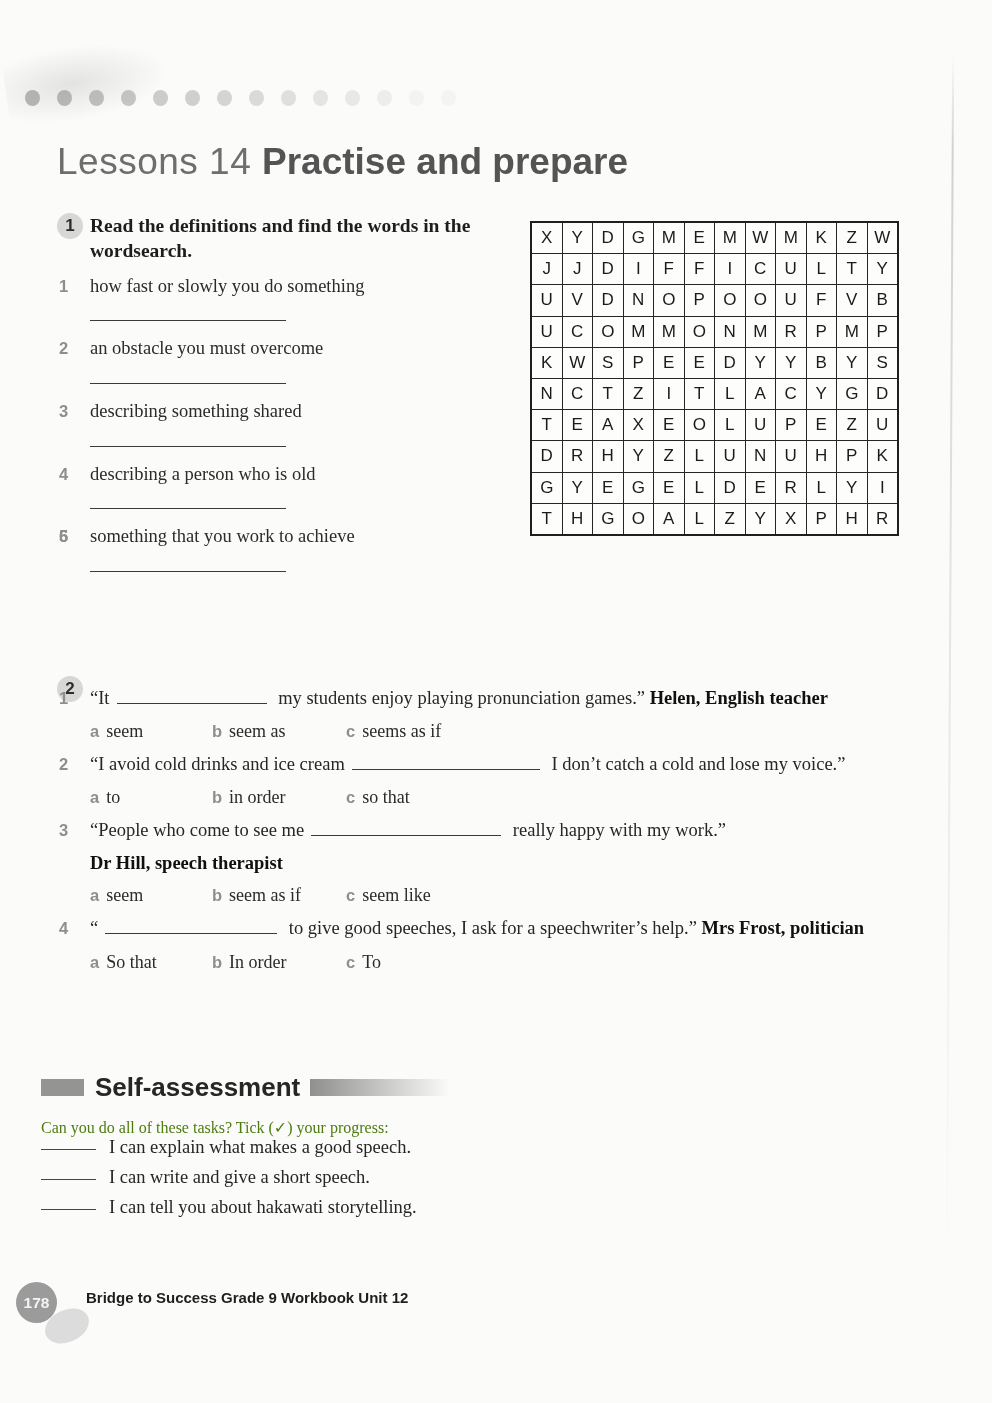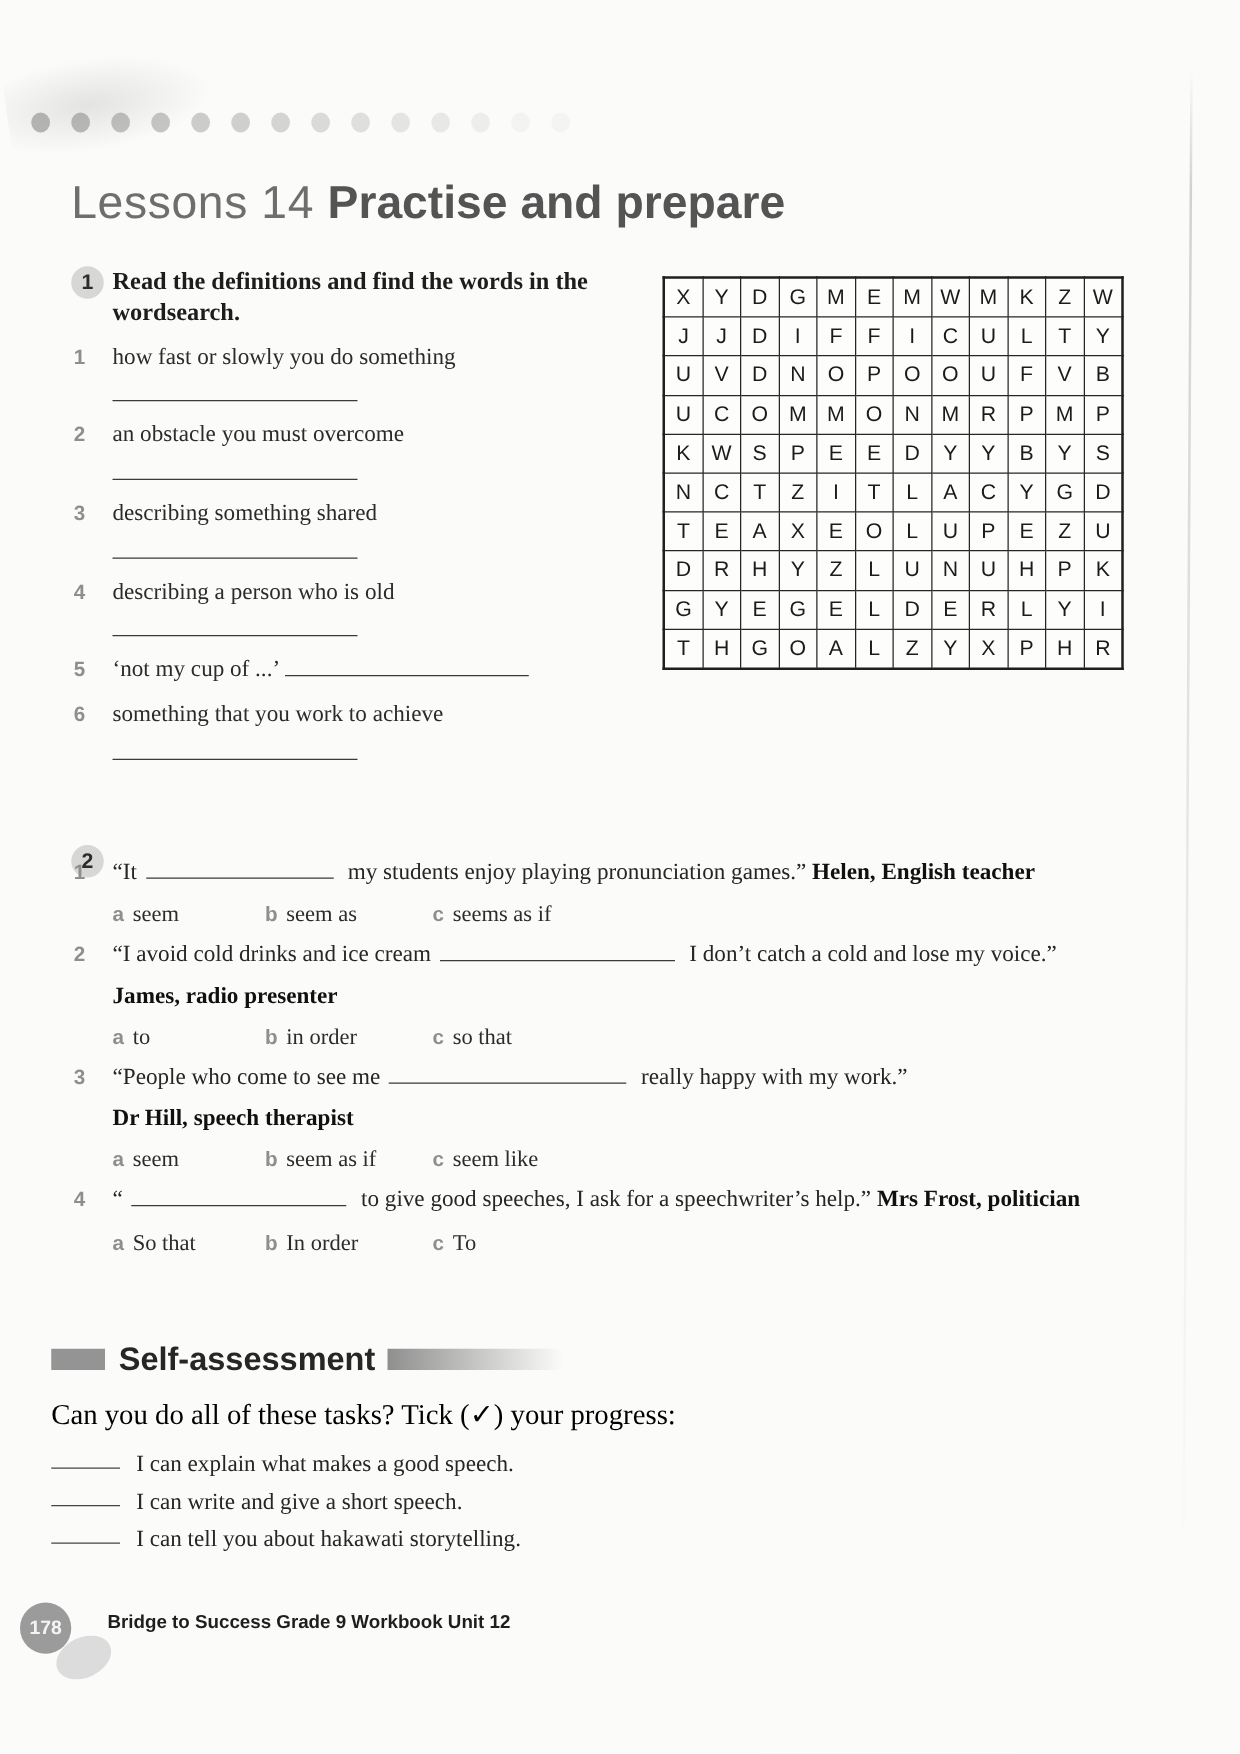--- a/index.html
+++ b/index.html
@@ -51,21 +51,21 @@
   .q-option:nth-child(2){width:134px;}
   .opt-letter{font-family:"Liberation Sans",sans-serif;font-weight:700;color:#8e8e8e;
               font-size:16.5px;margin-right:7px;}
   
   .sa{position:absolute;left:41px;top:1072px;width:660px;}
   .sa-header{display:flex;align-items:center;margin-bottom:15px;}
   .sa-block{width:43px;height:17px;background:#949494;margin-right:11px;}
   .sa-title{font-family:"Liberation Sans",sans-serif;font-weight:700;font-size:26px;color:#262626;}
   .sa-grad{width:140px;height:17px;margin-left:10px;
            background:linear-gradient(to right,#8f8f8f,rgba(240,240,240,0));}
-  .sa-prompt{font-size:23px;color:#000000;margin-bottom:17px;}
+  .sa-prompt{font-size:16px;color:#4d7c0f;}
   .sa-item{font-size:18.5px;color:#262626;margin-bottom:9px;display:flex;align-items:center;}
   .tick-line{display:inline-block;width:55px;border-bottom:1.6px solid #454545;height:0;
              margin-right:13px;transform:translateY(2px);flex:none;}
   
   .page-shadow{position:absolute;left:44px;top:1310px;width:46px;height:32px;background:#dcdcdc;
                border-radius:50%;transform:rotate(-25deg);z-index:1;}
   .page-circle{position:absolute;left:16px;top:1282px;width:41px;height:41px;border-radius:50%;
                background:#9b9b9b;color:#f4f4f4;font-family:"Liberation Sans",sans-serif;font-weight:700;
                font-size:15.5px;display:flex;align-items:center;justify-content:center;z-index:2;}
   .footer-text{position:absolute;left:86px;top:1289px;font-family:"Liberation Sans",sans-serif;
@@ -103,21 +103,21 @@
     </div>
     <div class="def-list">
         <div class="def-item"><span class="def-num">1</span><span>how fast or slowly you do something</span></div>
         <div class="blank-below"></div>
         <div class="def-item"><span class="def-num">2</span><span>an obstacle you must overcome</span></div>
         <div class="blank-below"></div>
         <div class="def-item"><span class="def-num">3</span><span>describing something shared</span></div>
         <div class="blank-below"></div>
         <div class="def-item"><span class="def-num">4</span><span>describing a person who is old</span></div>
         <div class="blank-below"></div>
-        <div class="def-item has-inline"><span class="def-num">5</span><div class="def-line2"><span>‘not my cup of ...’</span><span class="blank-inline"></span></div></div>
+        <div class="def-item has-inline"><span class="def-num">5</span></div>
         <div class="def-item"><span class="def-num">6</span><span>something that you work to achieve</span></div>
         <div class="blank-below"></div>
       </div>
   </section>
 
   <table class="wordsearch">
     <tbody>
         <tr>
           <td>X</td>
           <td>Y</td>
@@ -266,21 +266,20 @@
       <span class="badge">2</span>
     </div>
     <div class="q-list">
         <div class="q-line"><span class="q-num">1</span><span>“It</span><span class="q-blank" style="width: 150px;"></span><span> my students enjoy playing pronunciation games.”</span><span class="q-speaker-inline"> Helen, English teacher</span></div>
         <div class="q-options">
           <span class="q-option"><span class="opt-letter">a</span><span>seem</span></span>
           <span class="q-option"><span class="opt-letter">b</span><span>seem as</span></span>
           <span class="q-option"><span class="opt-letter">c</span><span>seems as if</span></span>
         </div>
         <div class="q-line"><span class="q-num">2</span><span>“I avoid cold drinks and ice cream</span><span class="q-blank" style="width: 188px;"></span><span> I don’t catch a cold and lose my voice.”</span></div>
-        <div class="q-speaker">James, radio presenter</div>
         <div class="q-options">
           <span class="q-option"><span class="opt-letter">a</span><span>to</span></span>
           <span class="q-option"><span class="opt-letter">b</span><span>in order</span></span>
           <span class="q-option"><span class="opt-letter">c</span><span>so that</span></span>
         </div>
         <div class="q-line"><span class="q-num">3</span><span>“People who come to see me</span><span class="q-blank" style="width: 190px;"></span><span> really happy with my work.”</span></div>
         <div class="q-speaker">Dr Hill, speech therapist</div>
         <div class="q-options">
           <span class="q-option"><span class="opt-letter">a</span><span>seem</span></span>
           <span class="q-option"><span class="opt-letter">b</span><span>seem as if</span></span>

